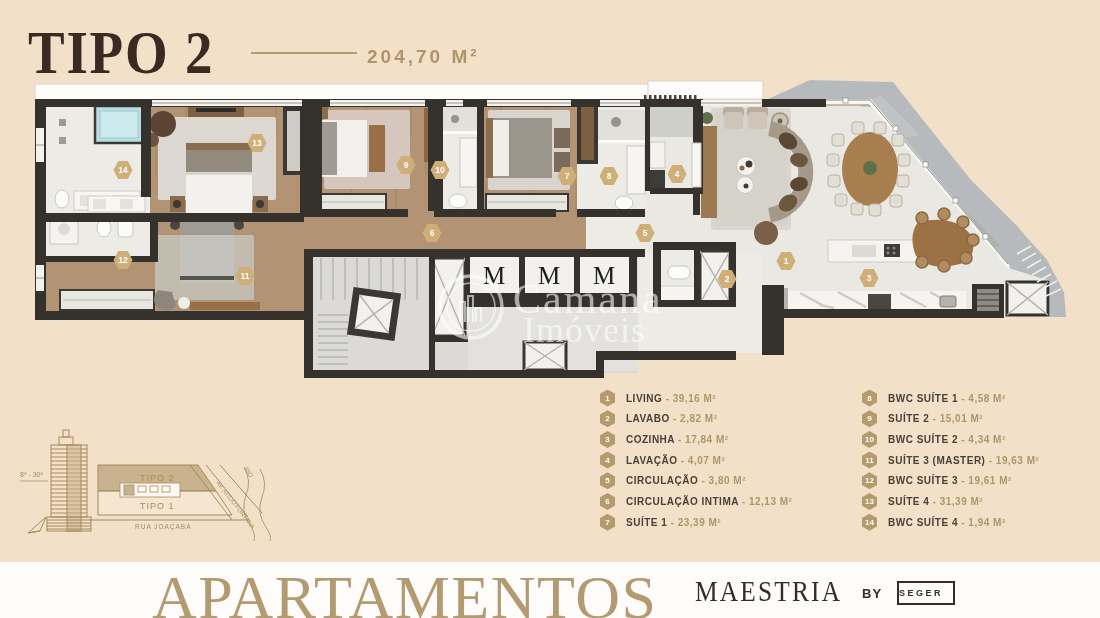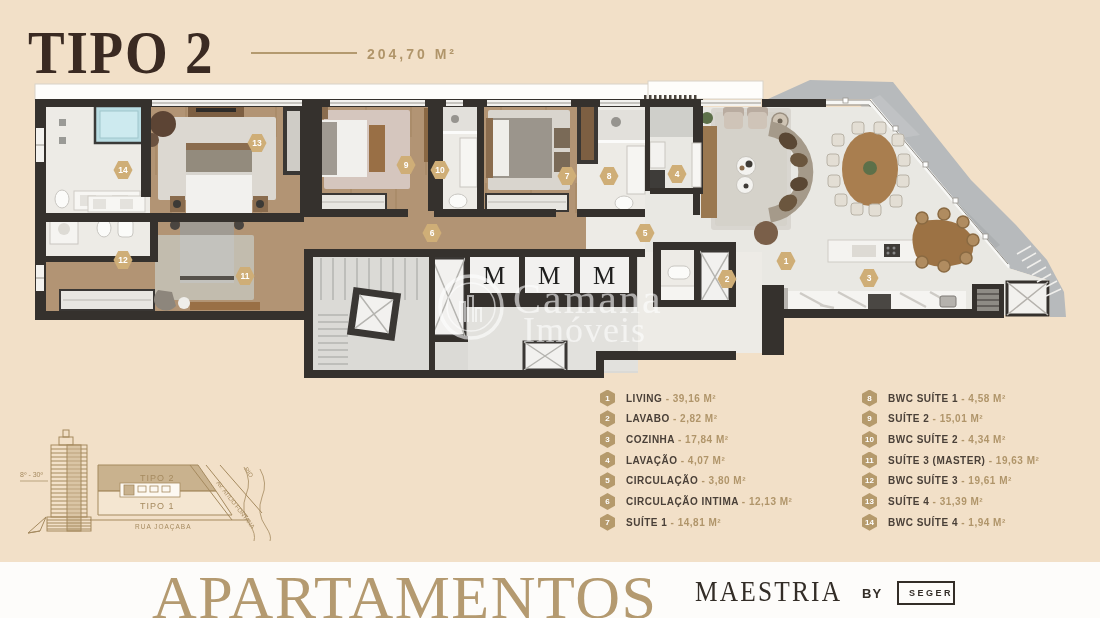--- a/index.html
+++ b/index.html
@@ -1,25 +1,25 @@
 <!DOCTYPE html>
 <html><head>
 <meta charset="utf-8">
 <style>
 html,body{margin:0;padding:0}
 body{width:1100px;height:618px;position:relative;background:#f2e0c8;font-family:"Liberation Sans",sans-serif;overflow:hidden}
 .abs{position:absolute}
 #title{left:28px;top:22px;font-family:"Liberation Serif",serif;font-weight:bold;font-size:61px;color:#3a2a22;letter-spacing:2px;line-height:1;transform:scaleX(0.9);transform-origin:0 0}
 #tline{left:251px;top:52px;width:106px;height:2px;background:#b49a6f}
-#area{left:367px;top:46px;font-size:14px;font-weight:bold;color:#b0956a;letter-spacing:3px}
+#area{left:367px;top:46px;font-size:19px;font-weight:bold;color:#b0956a;letter-spacing:3px}
 #whiteband{left:0;top:562px;width:1100px;height:56px;background:#fdfcfa}
 #apart{left:152px;top:566px;font-family:"Liberation Serif",serif;font-size:62px;color:#b49a70;letter-spacing:1.5px;line-height:1}
 #maestria{left:695px;top:577px;font-family:"Liberation Serif",serif;font-size:29px;color:#332d27;letter-spacing:2.5px;line-height:1;transform:scaleX(0.875);transform-origin:0 0}
 #by{left:862px;top:586px;font-size:13px;font-weight:bold;color:#332d27;letter-spacing:1px}
-#segerbox{left:897px;top:581px;width:54px;height:20px;border:2px solid #332d27;text-align:right;line-height:20px;font-size:9px;font-weight:bold;color:#332d27;letter-spacing:2.5px}
+#segerbox{left:897px;top:581px;width:54px;height:20px;border:2px solid #332d27;text-align:left;line-height:20px;font-size:9px;font-weight:bold;color:#332d27;letter-spacing:2.5px}
 .lrow{position:absolute;height:17px;line-height:17px;white-space:nowrap}
 .hex{position:absolute;left:0;top:0;width:15px;height:17px;background:#b59a6c;clip-path:polygon(50% 0,100% 25%,100% 75%,50% 100%,0 75%,0 25%);color:#fff;font-size:8px;font-weight:bold;text-align:center;line-height:17px}
 .lab{position:absolute;left:26px;font-size:10px;font-weight:bold;color:#4a4038;letter-spacing:0.5px}
 .val{color:#b0956a;font-weight:bold}
 </style>
 </head>
 <body>
 
 <div class="abs" id="title">TIPO 2</div>
 
@@ -509,21 +509,21 @@
     <span class="lab">CIRCULAÇÃO <span class="val">- 3,80 M²</span></span>
   </div>
 
 <div class="lrow" style="left:600px;top:493.0px">
     <span class="hex">6</span>
     <span class="lab">CIRCULAÇÃO INTIMA <span class="val">- 12,13 M²</span></span>
   </div>
 
 <div class="lrow" style="left:600px;top:513.7px">
     <span class="hex">7</span>
-    <span class="lab">SUÍTE 1 <span class="val">- 14,81 M²</span></span>
+    <span class="lab">SUÍTE 1 <span class="val">- 23,39 M²</span></span>
   </div>
 
 <div class="lrow" style="left:862px;top:389.5px">
     <span class="hex">8</span>
     <span class="lab">BWC SUÍTE 1 <span class="val">- 4,58 M²</span></span>
   </div>
 
 <div class="lrow" style="left:862px;top:410.2px">
     <span class="hex">9</span>
     <span class="lab">SUÍTE 2 <span class="val">- 15,01 M²</span></span>

